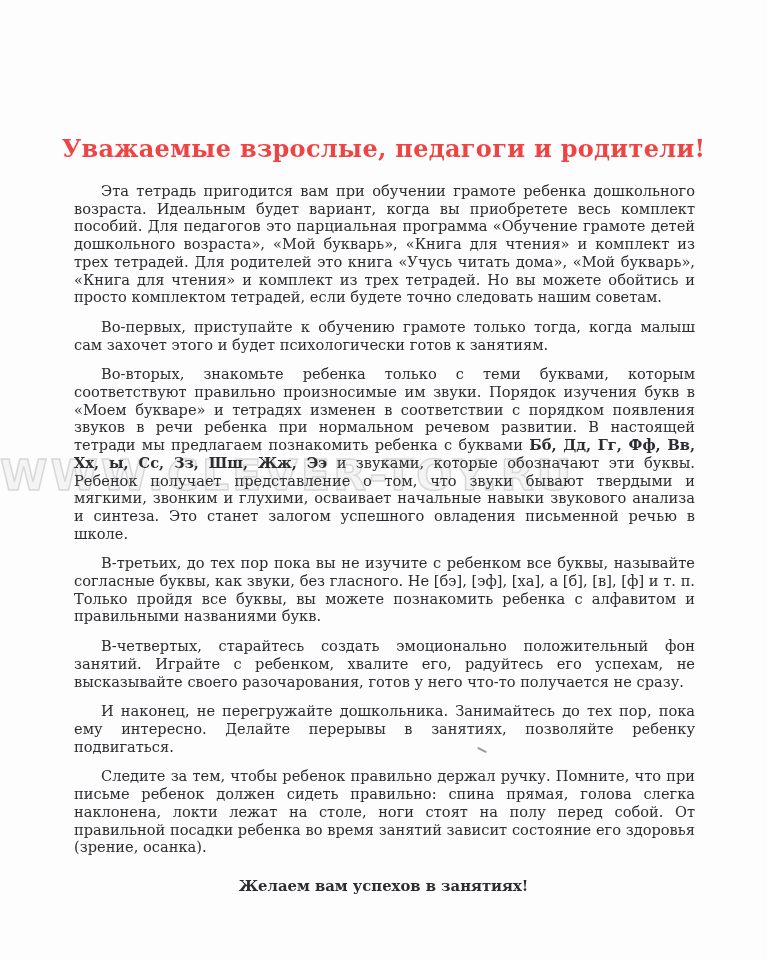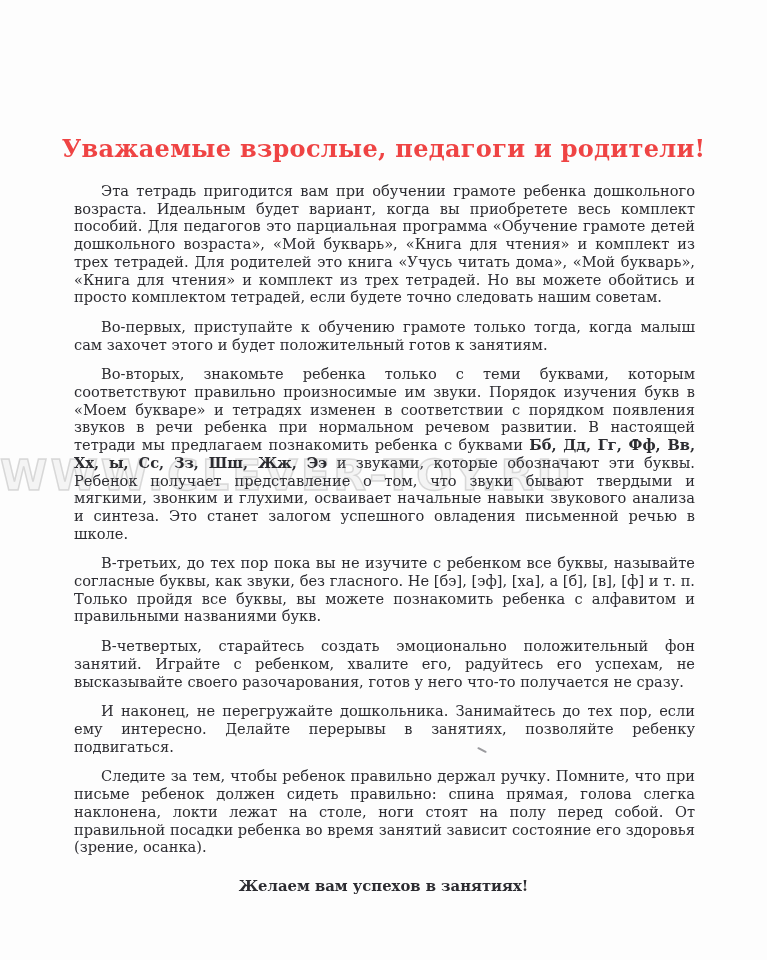--- a/index.html
+++ b/index.html
@@ -76,22 +76,22 @@
   }
 </style>
 </head>
 <body>
 
 <div class="page" style="color: rgb(44, 44, 49);">
   <div class="watermark">WWW.CLEVER-TOY.RU</div>
   <h1 class="title" style="color: #ef4444;">Уважаемые взрослые, педагоги и родители!</h1>
   <div class="body-text" id="paragraphs">
       <p><span>Эта тетрадь пригодится вам при обучении грамоте ребенка дошкольного возраста. Идеальным будет вариант, когда вы приобретете весь комплект пособий. Для педагогов это парциальная программа «Обучение грамоте детей дошкольного возраста», «Мой букварь», «Книга для чтения» и комплект из трех тетрадей. Для родителей это книга «Учусь читать дома», «Мой букварь», «Книга для чтения» и комплект из трех тетрадей. Но вы можете обойтись и просто комплектом тетрадей, если будете точно следовать нашим советам.</span></p>
-      <p><span>Во-первых, приступайте к обучению грамоте только тогда, когда малыш сам захочет этого и будет положительный готов к занятиям.</span></p>
+      <p><span>Во-первых, приступайте к обучению грамоте только тогда, когда малыш сам захочет этого и будет психологически готов к занятиям.</span></p>
       <p><span>Во-вторых, знакомьте ребенка только с теми буквами, которым соответствуют правильно произносимые им звуки. Порядок изучения букв в «Моем букваре» и тетрадях изменен в соответствии с порядком появления звуков в речи ребенка при нормальном речевом развитии. В настоящей тетради мы предлагаем познакомить ребенка с буквами </span><b>Бб, Дд, Гг, Фф, Вв, Хх, ы, Сс, Зз, Шш, Жж, Ээ</b><span> и звуками, которые обозначают эти буквы. Ребенок получает представление о том, что звуки бывают твердыми и мягкими, звонким и глухими, осваивает начальные навыки звукового анализа и синтеза. Это станет залогом успешного овладения письменной речью в школе.</span></p>
       <p><span>В-третьих, до тех пор пока вы не изучите с ребенком все буквы, называйте согласные буквы, как звуки, без гласного. Не [бэ], [эф], [ха], а [б], [в], [ф] и т. п. Только пройдя все буквы, вы можете познакомить ребенка с алфавитом и правильными названиями букв.</span></p>
       <p><span>В-четвертых, старайтесь создать эмоционально положительный фон занятий. Играйте с ребенком, хвалите его, радуйтесь его успехам, не высказывайте своего разочарования, готов у него что-то получается не сразу.</span></p>
-      <p><span>И наконец, не перегружайте дошкольника. Занимайтесь до тех пор, если ему интересно. Делайте перерывы в занятиях, позволяйте ребенку подвигаться.</span></p>
+      <p><span>И наконец, не перегружайте дошкольника. Занимайтесь до тех пор, пока ему интересно. Делайте перерывы в занятиях, позволяйте ребенку подвигаться.</span></p>
       <p><span>Следите за тем, чтобы ребенок правильно держал ручку. Помните, что при письме ребенок должен сидеть правильно: спина прямая, голова слегка наклонена, локти лежат на столе, ноги стоят на полу перед собой. От правильной посадки ребенка во время занятий зависит состояние его здоровья (зрение, осанка).</span></p>
     </div>
   <p class="closing">Желаем вам успехов в занятиях!</p>
   <div class="speck"></div>
 </div>
 
 </body></html>

